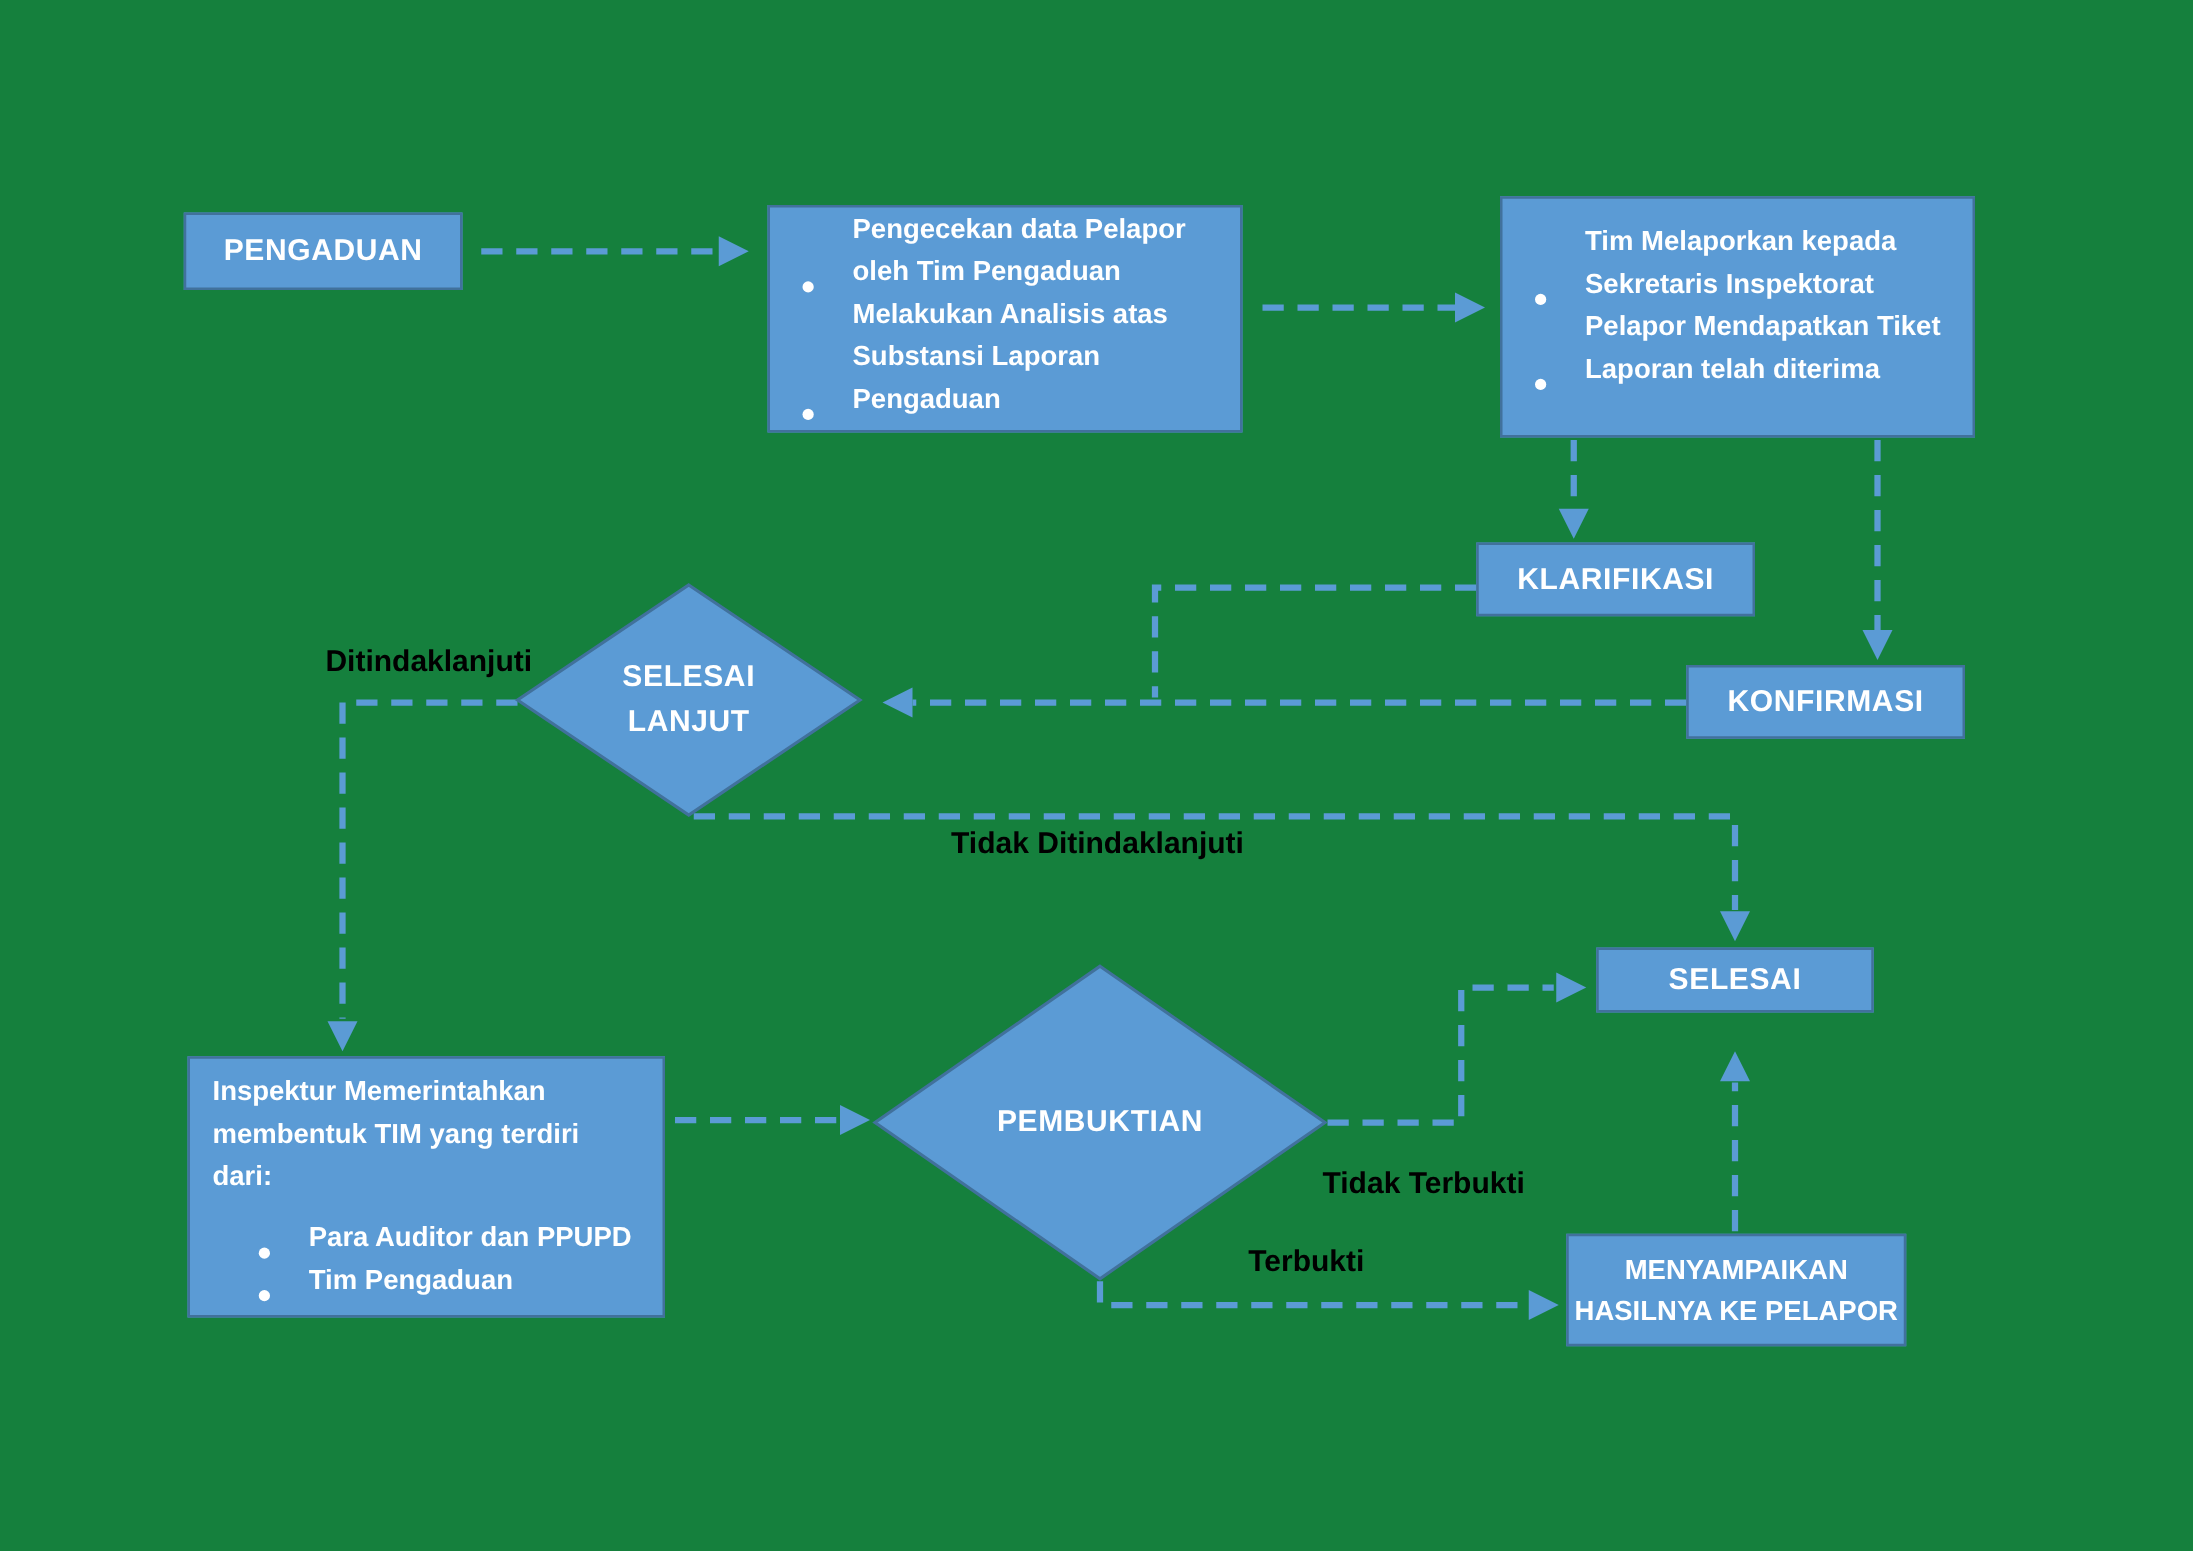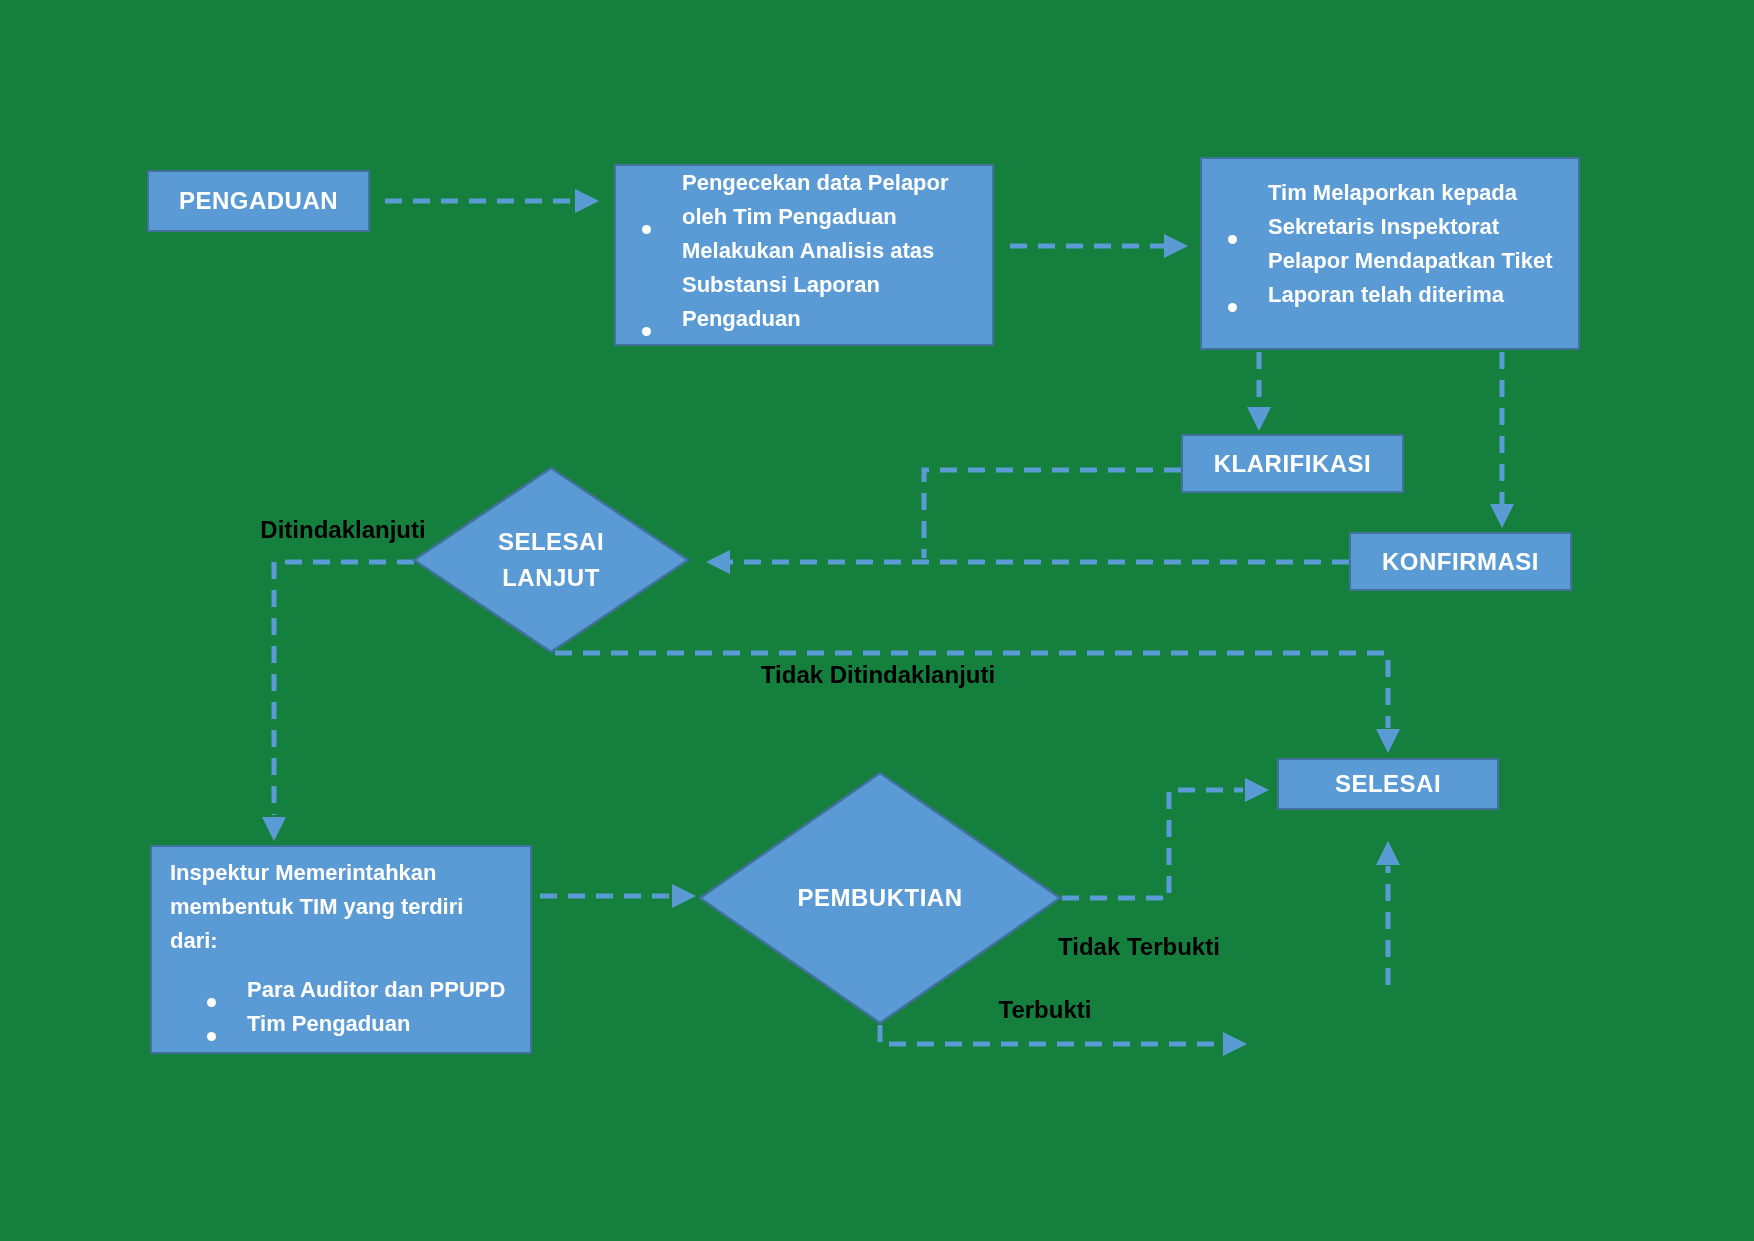--- a/index.html
+++ b/index.html
@@ -150,19 +150,23 @@
       <span class="btxt">
         <span>Tim Pengaduan</span>
       </span>
     </div>
   </div>
 
   <div class="diamond-text" style="left:760px;top:860px;width:240px;height:76px;">
     <span>PEMBUKTIAN</span>
   </div>
 
+  <div class="node" style="left:1253px;top:987px;width:272px;height:90px;display:flex;flex-direction:column;align-items:center;justify-content:center;font-size:22px;line-height:33px;text-align:center;">
+    <span>MENYAMPAIKAN</span>
+    <span>HASILNYA KE PELAPOR</span>
+  </div>
 
   <div class="edge-label" style="left:253px;top:516px;width:180px;">Ditindaklanjuti</div>
   <div class="edge-label" style="left:758px;top:661px;width:240px;">Tidak Ditindaklanjuti</div>
   <div class="edge-label" style="left:1058px;top:933px;width:160px;">Tidak Terbukti</div>
   <div class="edge-label" style="left:995px;top:996px;width:100px;">Terbukti</div>
 
 </div>
 
 </body></html>

